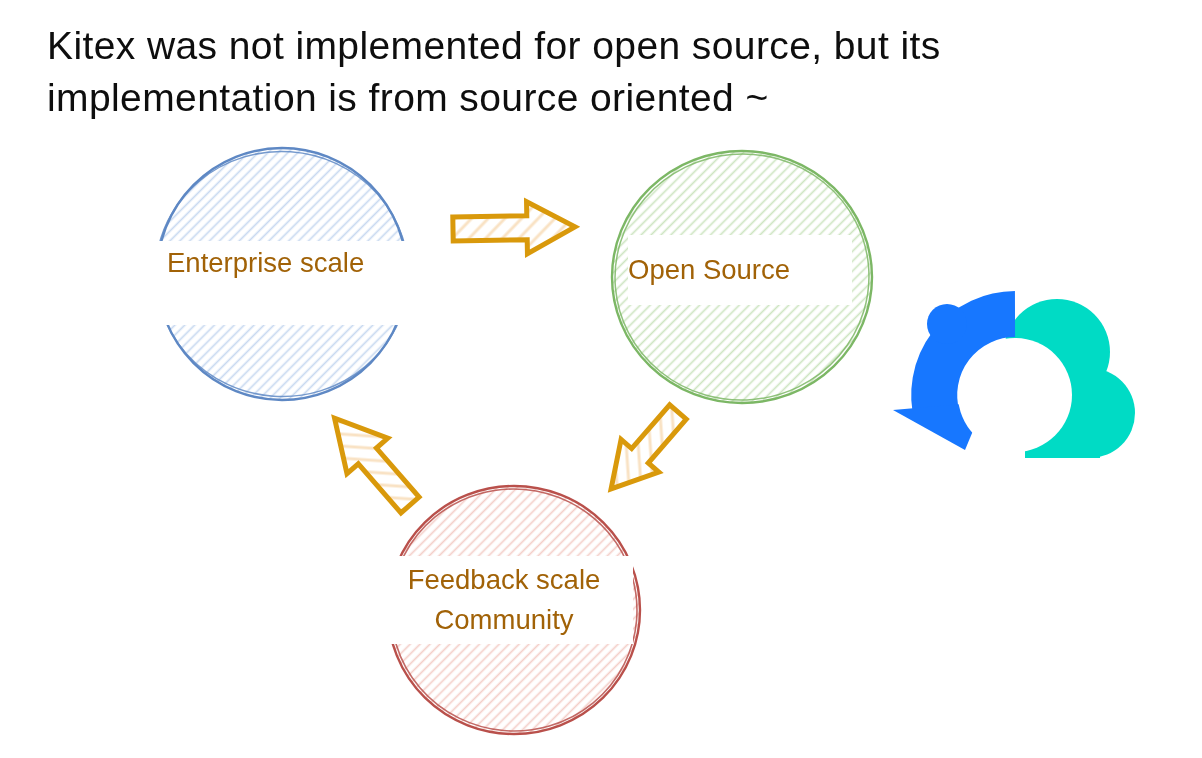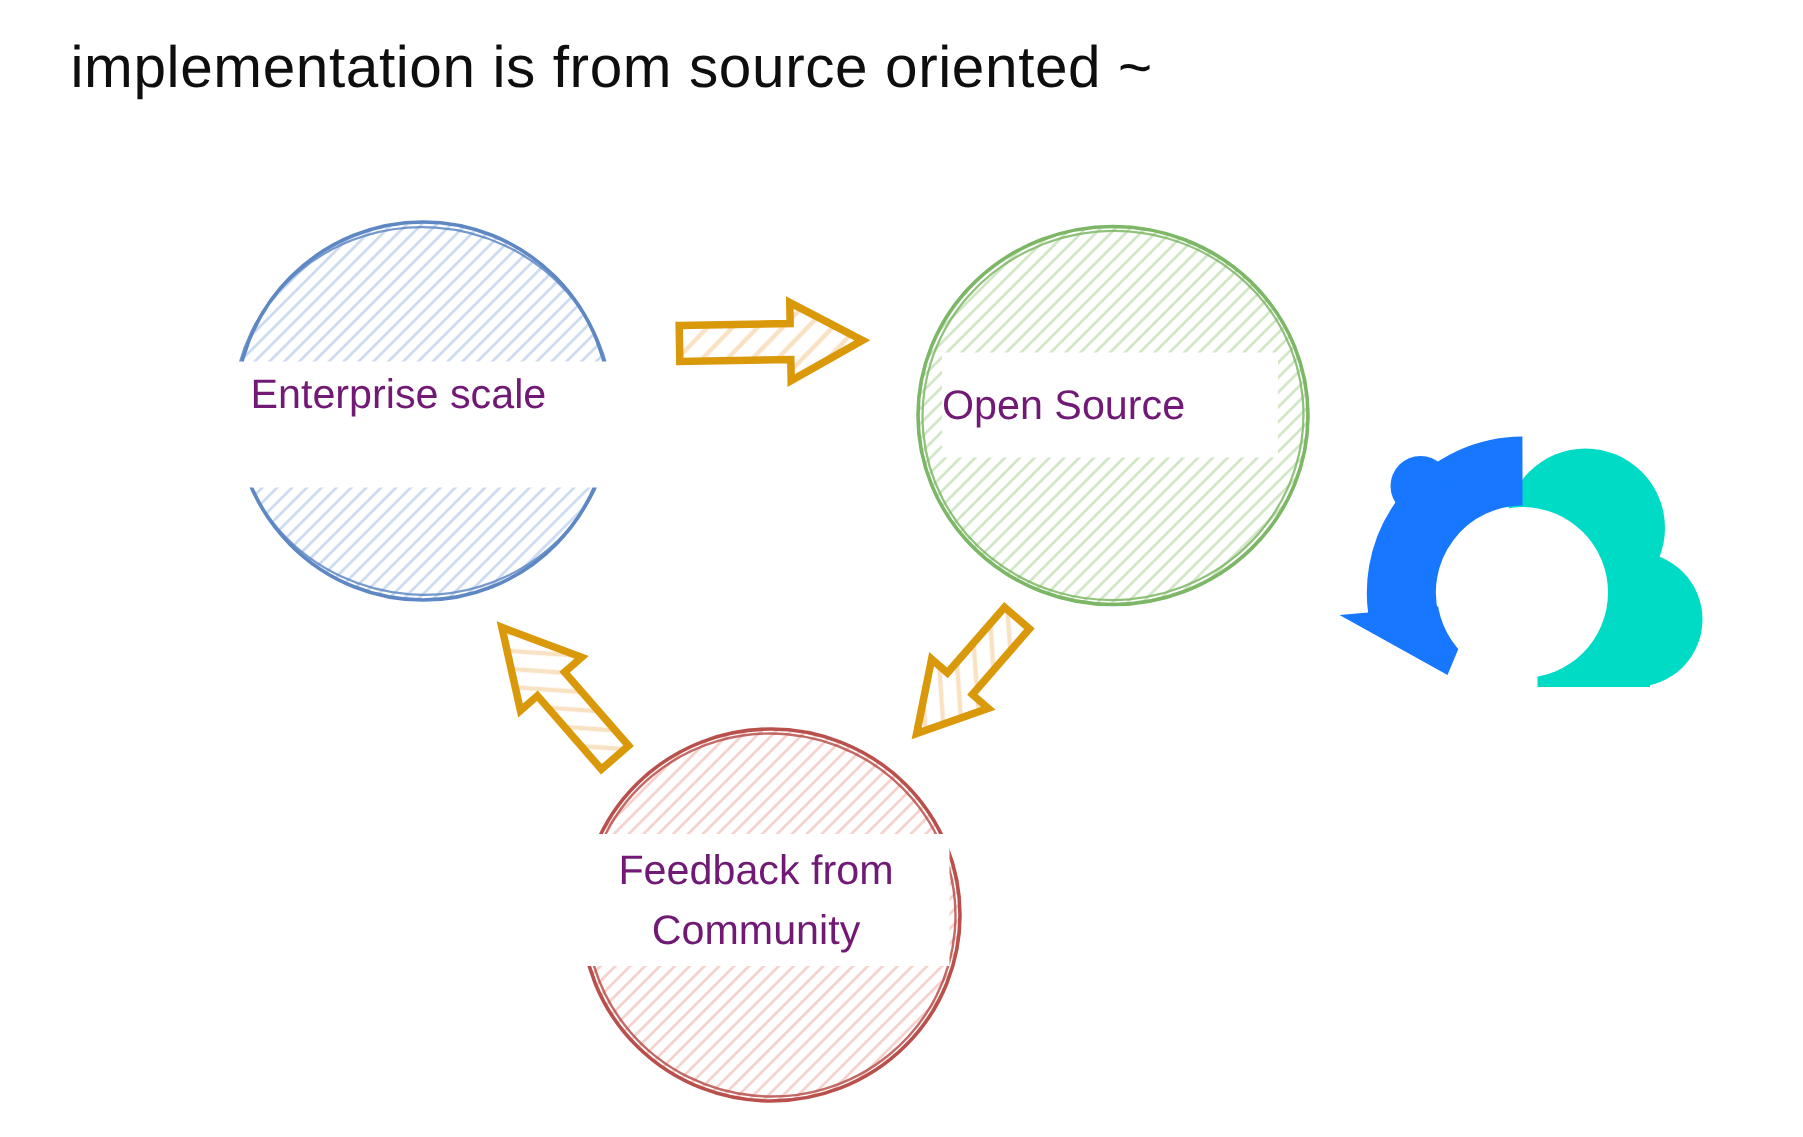--- a/index.html
+++ b/index.html
@@ -11,33 +11,34 @@
     font-family:"Liberation Sans","DejaVu Sans",sans-serif;
   }
   .title{
     position:absolute;left:47px;top:20px;margin:0;
     font-size:39px;line-height:52px;font-weight:500;
     color:#0e0e0e;letter-spacing:.4px;
   }
   .title .tline{display:block;}
   .diagram{position:absolute;left:0;top:0;width:1202px;height:758px;}
   .nodelabel{
-    position:absolute;background:#ffffff;color:#701a75;
+    position:absolute;background:#ffffff;color:#a16207;
     font-size:27.5px;line-height:40px;
   }
   .label-enterprise{left:150px;top:241px;width:262px;height:84px;padding:2px 0 0 17px;box-sizing:border-box;text-align:left;}
   .label-open{left:628px;top:235px;width:224px;height:70px;line-height:70px;}
   .label-feedback{left:375px;top:556px;width:258px;height:88px;padding-top:4px;box-sizing:border-box;text-align:center;}
 </style>
 </head>
 <body>
 
 <div class="stage">
 
   <h1 class="title">
+    <span class="tline">Kitex was not implemented for open source, but its</span>
     <span class="tline">implementation is from source oriented ~</span>
   </h1>
 
   <svg class="diagram" viewBox="0 0 1202 758" aria-hidden="true">
     <defs>
       <pattern id="pat-blue" patternUnits="userSpaceOnUse" width="7" height="7" patternTransform="rotate(45)">
         <line x1="3.5" y1="-1" x2="3.5" y2="8" stroke="#C8D9F0" stroke-width="1.7"></line>
       </pattern>
       <pattern id="pat-green" patternUnits="userSpaceOnUse" width="7" height="7" patternTransform="rotate(45)">
         <line x1="3.5" y1="-1" x2="3.5" y2="8" stroke="#CEE5C2" stroke-width="1.7"></line>
@@ -88,17 +89,17 @@
 
   <div class="nodelabel label-enterprise">
     <div>Enterprise scale</div>
   </div>
 
   <div class="nodelabel label-open">
     <div>Open Source</div>
   </div>
 
   <div class="nodelabel label-feedback">
-    <div>Feedback from</div>
+    <div>Feedback scale</div>
     <div>Community</div>
   </div>
 
 </div>
 
 </body></html>

